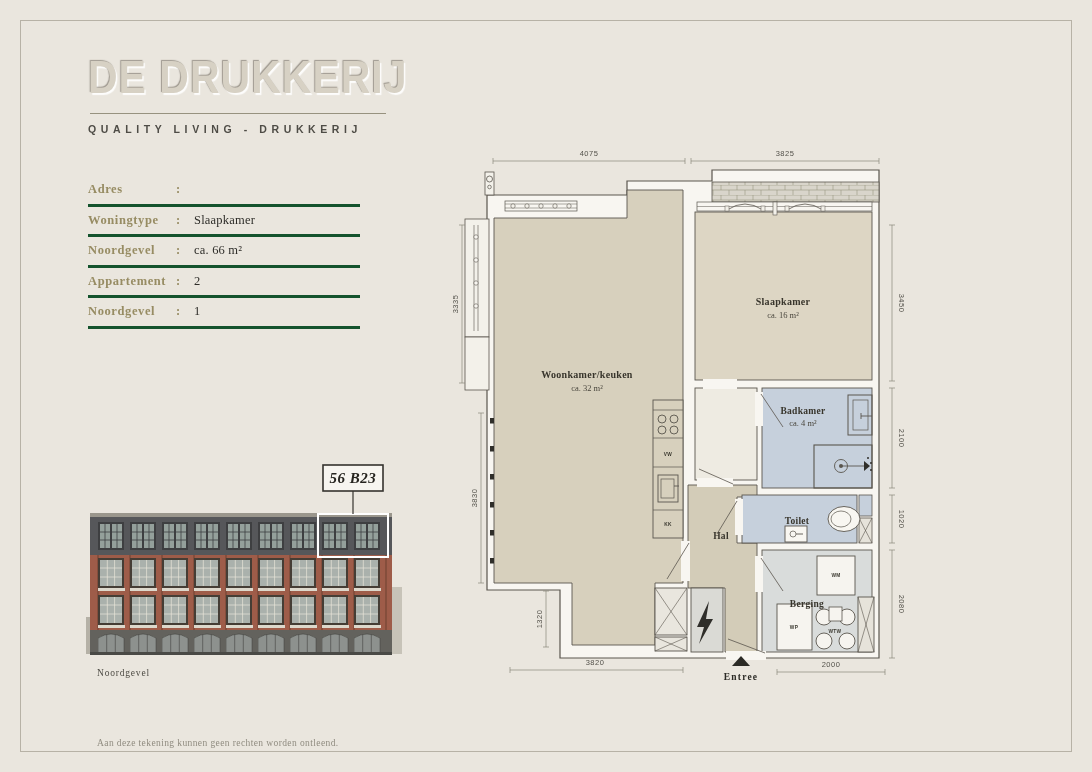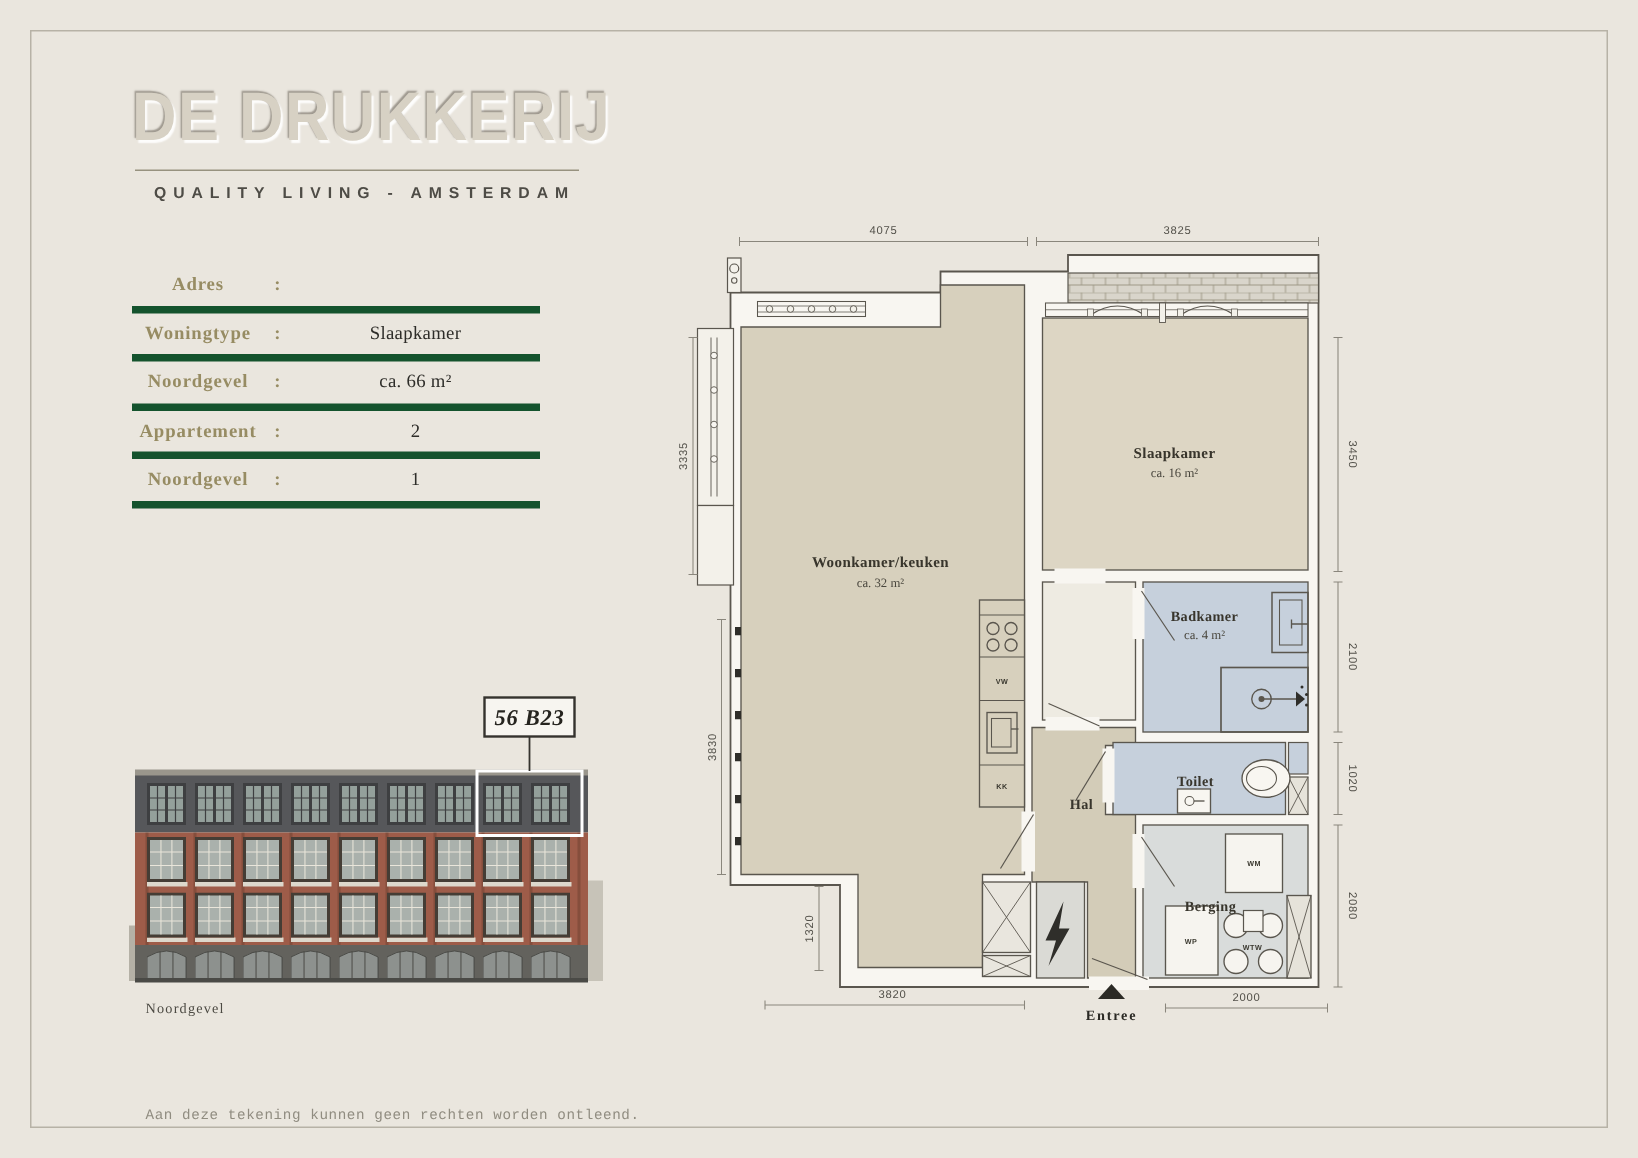--- a/index.html
+++ b/index.html
@@ -1,41 +1,41 @@
 <!DOCTYPE html>
 <html><head>
 <meta charset="utf-8">
 <style>
   html,body{margin:0;padding:0;background:#dedacf;}
   .page{position:relative;width:1092px;height:772px;background:#eae6de;overflow:hidden;
-        font-family:"Liberation Serif",serif;text-align:center;}
+        font-family:"Liberation Serif",serif;}
   .frame{position:absolute;left:20px;top:20px;right:20px;bottom:20px;
          border:1px solid #b7b2a6;pointer-events:none;}
   
   .logo{position:absolute;left:88px;top:52px;width:310px;}
   .brand{font-family:"Liberation Sans",sans-serif;font-weight:700;font-size:41px;
          letter-spacing:1px;color:#d7d1c4;transform:scaleY(1.12);transform-origin:top left;
          text-shadow:-1px -1px 1px rgba(96,90,78,.55),1.5px 1.5px 1px rgba(255,255,255,.9);
          white-space:nowrap;}
   .brand-rule{width:296px;height:1px;background:#97927f;margin:14px 0 9px 2px;}
   .tagline{font-family:"Liberation Sans",sans-serif;font-weight:700;font-size:10.5px;
            letter-spacing:4.6px;color:#4e4c46;white-space:nowrap;}
   
   .details{position:absolute;left:88px;top:176px;width:272px;}
-  .drow{display:flex;align-items:center;height:27.5px;border-bottom:5px solid #14532d;}
+  .drow{display:flex;align-items:center;height:27.5px;border-bottom:3px solid #14532d;}
   .dlabel{width:88px;font-weight:700;font-size:12.5px;color:#978c63;letter-spacing:.6px;}
   .dsep{width:18px;font-weight:700;font-size:12.5px;color:#978c63;}
   .dvalue{flex:1;font-size:12.5px;color:#2e2d29;letter-spacing:.2px;}
   
   .elev{position:absolute;left:86px;top:462px;width:320px;height:200px;font-style:italic;}
   .elev-caption{position:absolute;left:97px;top:668px;font-size:9.5px;color:#4c4a43;
                 letter-spacing:.8px;}
   
   .plan{position:absolute;left:445px;top:145px;width:530px;height:570px;}
-  .disclaimer{position:absolute;left:97px;top:738px;font-family:Liberation Mono, monospace;
+  .disclaimer{position:absolute;left:97px;top:738px;font-family:Liberation Serif, serif;
               font-size:9.5px;color:#908c80;letter-spacing:.4px;}
   
   .rname{font-family:"Liberation Serif",serif;font-weight:700;font-size:10px;fill:#38352c;
          text-anchor:middle;letter-spacing:.3px;}
   .rname-s{font-family:"Liberation Serif",serif;font-weight:700;font-size:9.5px;fill:#38352c;
          text-anchor:middle;letter-spacing:.3px;}
   .rarea{font-family:"Liberation Serif",serif;font-size:8.5px;fill:#4a473e;text-anchor:middle;}
   .dim{font-family:"Liberation Sans",sans-serif;font-size:7.5px;fill:#53514a;
        text-anchor:middle;letter-spacing:.5px;}
   .app{font-family:"Liberation Sans",sans-serif;font-weight:700;font-size:4.8px;fill:#3a382f;
@@ -47,21 +47,21 @@
 </style>
 </head>
 <body>
 
 <div class="page">
   <div class="frame"></div>
 
   <div class="logo">
     <div class="brand">DE DRUKKERIJ</div>
     <div class="brand-rule"></div>
-    <div class="tagline">QUALITY LIVING - AMSTERDAM</div>
+    <div class="tagline">QUALITY LIVING - DRUKKERIJ</div>
   </div>
 
   <div class="details">
     <div class="drow">
       <span class="dlabel">Adres</span>
       <span class="dsep">:</span>
     </div>
     <div class="drow">
       <span class="dlabel">Woningtype</span>
       <span class="dsep">:</span>

